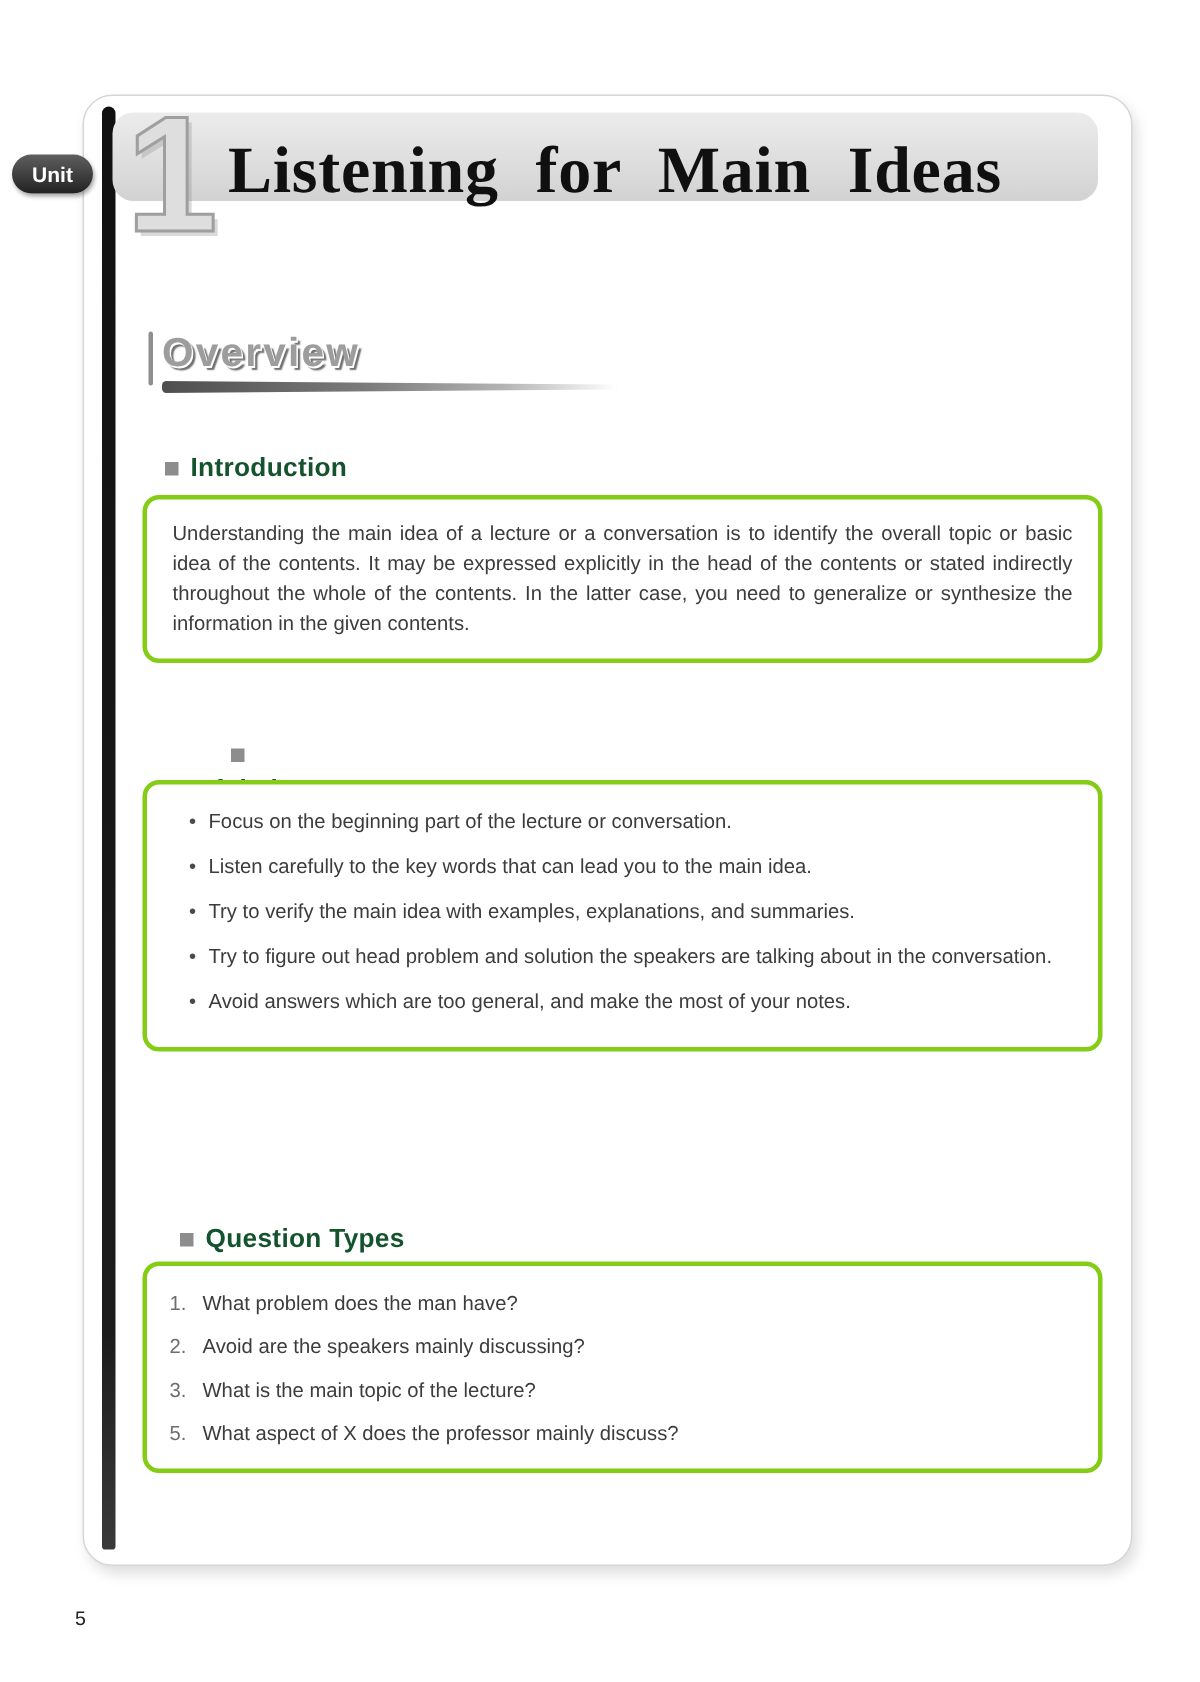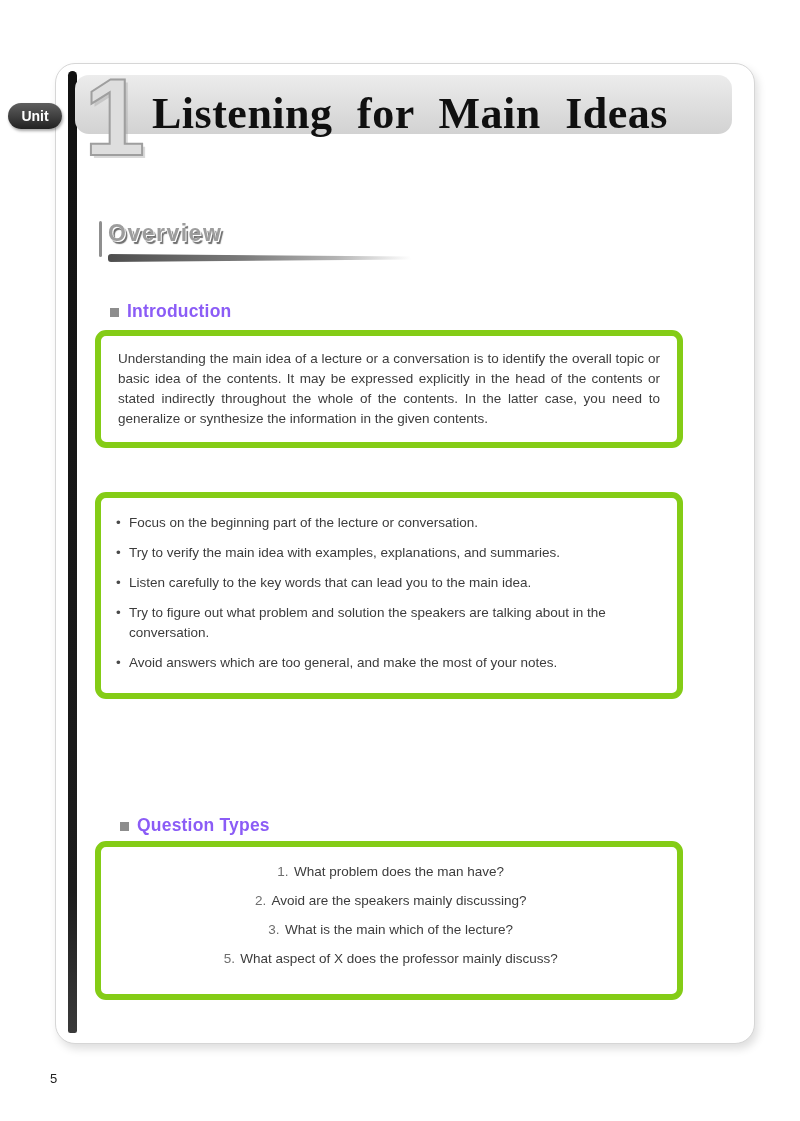--- a/index.html
+++ b/index.html
@@ -41,56 +41,56 @@
     white-space:nowrap;
   }
 
   .overview {
     position:absolute; left:108px; top:220px; z-index:2;
   }
   .overview-tick {
     position:absolute; left:-9px; top:1px; width:3px; height:36px; background:#8f8f8f; border-radius:2px;
   }
   .overview-text {
-    font-size:23px; font-weight:bold; letter-spacing:1.5px;
+    font-size:27px; font-weight:bold; letter-spacing:1.5px;
     color:#9d9d9d;
     text-shadow:1px 1px 0 #ffffff, 2.5px 2.5px 1px #6f6f6f;
   }
   .overview-swoosh {
     position:absolute; left:0px; top:34px; width:303px; height:8px;
     background:linear-gradient(to right,#4e4e4e 0%, #7b7b7b 45%, #b3b3b3 75%, rgba(205,205,205,0));
     clip-path:polygon(0 0, 100% 30%, 100% 70%, 0 100%);
     border-radius:3px;
     box-shadow:2px 3px 3px rgba(0,0,0,0.22);
   }
 
   .sec-head {
     position:absolute; display:flex; align-items:center; gap:8px;
-    font-size:17.5px; font-weight:bold; color:#8b5cf6; letter-spacing:0.2px;text-align:right;
+    font-size:17.5px; font-weight:bold; color:#14532d; letter-spacing:0.2px;text-align:right;
   }
   .sec-square { width:9px; height:9px; background:#8d8d8d; flex:0 0 auto; margin-top:1px; }
 
   .round-box {
-    position:absolute; left:95px; width:588px;
-    border:6px solid #84cc16; border-radius:11px;
+    position:absolute; left:95px; width:640px;
+    border:3px solid #84cc16; border-radius:11px;
     background:#fff; padding:13px 17px;
     font-size:13.5px; color:#3c3c3c; line-height:20px;
   }
 
   .head-intro { left:110px; top:301px; }
   .box-intro  { top:330px; text-align:justify; }
 
   .head-tips { left:110px; top:498px;flex-direction:column; }
-  .box-tips  { top:492px; padding:15px 17px 10px 15px; }
+  .box-tips  { top:520px; padding:15px 17px 10px 28px; }
   .box-tips ul { list-style:none; }
   .box-tips li { padding-left:13px; margin-bottom:10px; }
   .blt { display:inline-block; width:13px; margin-left:-13px; color:#4a4a4a; }
 
   .head-qt { left:120px; top:815px; }
-  .box-qt  { top:841px; padding:15px 17px 16px 15px;text-align:center; }
+  .box-qt  { top:841px; padding:15px 17px 4px 15px; }
   .box-qt ol { list-style:none; }
   .box-qt li { margin-bottom:9px; }
   .qt-num { display:inline-block; width:22px; color:#6e6e6e; }
 
   .page-number {
     position:absolute; left:50px; top:1071px; font-size:13px; color:#222;
   }
 </style>
 </head>
 <body>
@@ -121,33 +121,33 @@
   <p>Understanding the main idea of a lecture or a conversation is to identify the overall topic or basic idea of the contents. It may be expressed explicitly in the head of the contents or stated indirectly throughout the whole of the contents. In the latter case, you need to generalize or synthesize the information in the given contents.</p>
 </div>
 
 <div class="sec-head head-tips">
   <span class="sec-square"></span>
   <span>Useful Tips</span>
 </div>
 <div class="round-box box-tips">
   <ul>
     <li><span class="blt">•</span><span>Focus on the beginning part of the lecture or conversation.</span></li>
+    <li><span class="blt">•</span><span>Listen carefully to the key words that can lead you to the main idea.</span></li>
     <li><span class="blt">•</span><span>Try to verify the main idea with examples, explanations, and summaries.</span></li>
-    <li><span class="blt">•</span><span>Listen carefully to the key words that can lead you to the main idea.</span></li>
-    <li><span class="blt">•</span><span>Try to figure out what problem and solution the speakers are talking about in the conversation.</span></li>
+    <li><span class="blt">•</span><span>Try to figure out head problem and solution the speakers are talking about in the conversation.</span></li>
     <li><span class="blt">•</span><span>Avoid answers which are too general, and make the most of your notes.</span></li>
   </ul>
 </div>
 
 <div class="sec-head head-qt">
   <span class="sec-square"></span>
   <span>Question Types</span>
 </div>
 <div class="round-box box-qt">
   <ol>
     <li><span class="qt-num">1.</span><span>What problem does the man have?</span></li>
     <li><span class="qt-num">2.</span><span>Avoid are the speakers mainly discussing?</span></li>
-    <li><span class="qt-num">3.</span><span>What is the main which of the lecture?</span></li>
+    <li><span class="qt-num">3.</span><span>What is the main topic of the lecture?</span></li>
     <li><span class="qt-num">5.</span><span>What aspect of X does the professor mainly discuss?</span></li>
   </ol>
 </div>
 
 <div class="page-number">5</div>
 
 </body></html>

